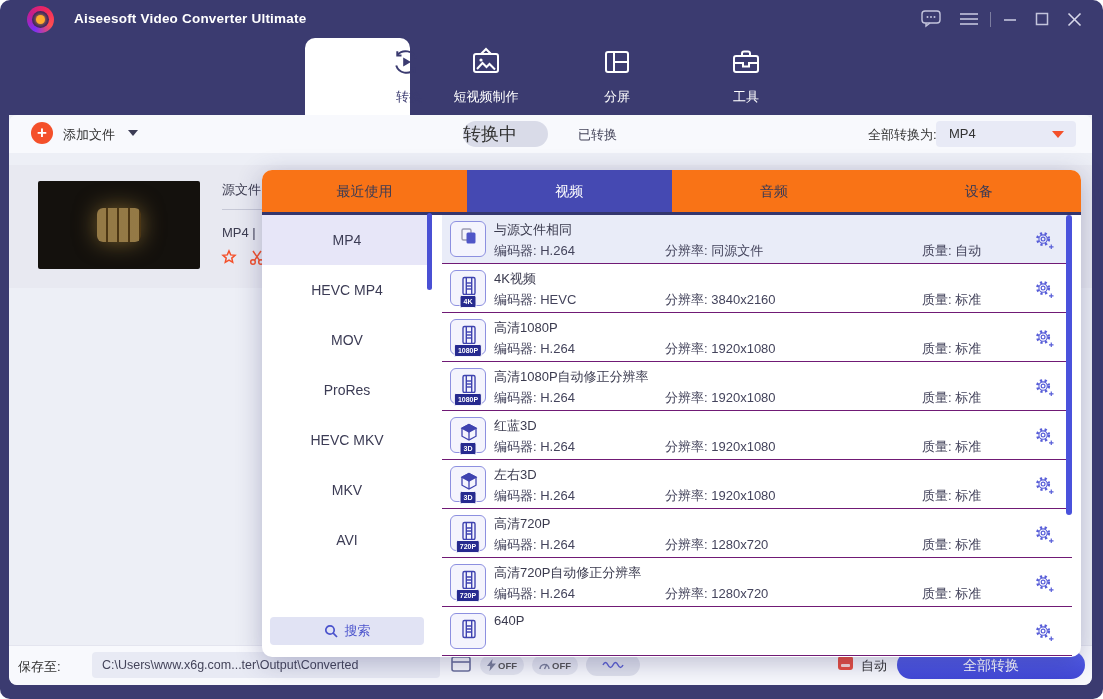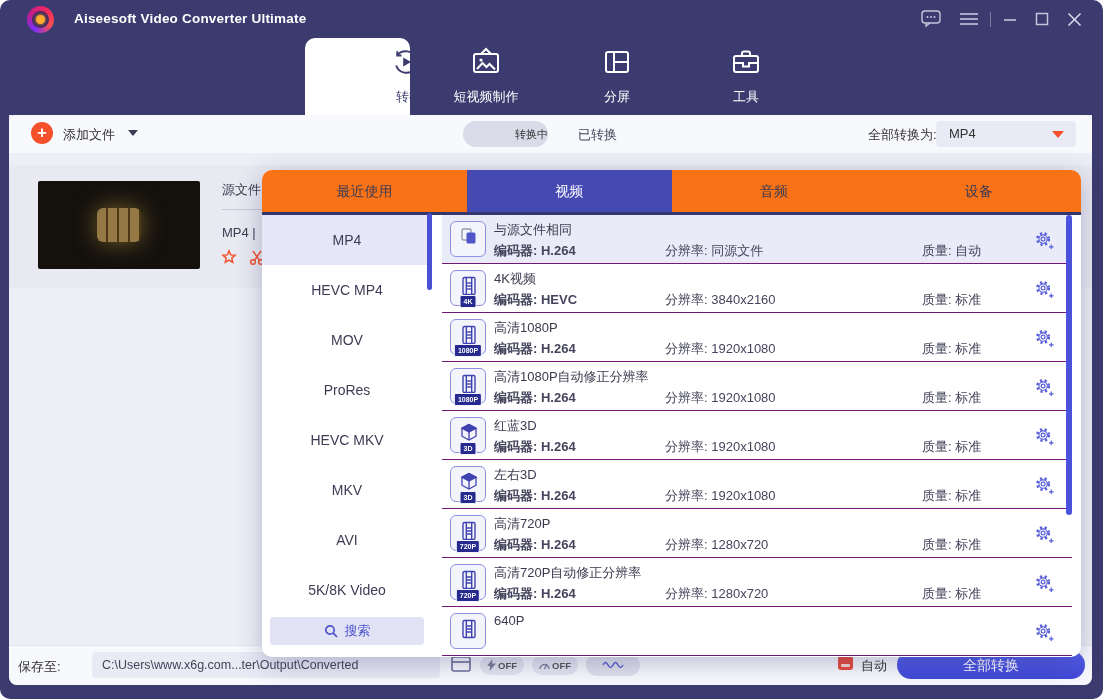--- a/index.html
+++ b/index.html
@@ -34,21 +34,21 @@
   .main { position:absolute; left:9px; top:115px; width:1083px; height:570px;
     background:#edeff6; border-radius:0 0 8px 8px; overflow:hidden; }
   .toolbar { position:absolute; left:0; top:0; width:100%; height:38px;
     background:#f8f9fd; border-radius:8px 8px 0 0; }
   .add-btn { position:absolute; left:22px; top:7px; width:22px; height:22px; border-radius:50%;
     background:#f4502a; color:#fff; font-size:17px; line-height:21px; text-align:center; font-weight:bold; }
   .add-label { position:absolute; left:54px; top:11px; font-size:13px; color:#333; }
   .add-caret { position:absolute; left:119px; top:15px; width:0; height:0;
     border-left:5px solid transparent; border-right:5px solid transparent; border-top:6px solid #3c3c55; }
   .pill-converting { position:absolute; left:454px; top:6px; width:85px; height:26px; border-radius:13px;
-    background:#d9dbe8; color:#333; font-size:11px; text-align:right; line-height:26px; }
+    background:#d9dbe8; color:#333; font-size:18px; text-align:left; line-height:26px; }
   .tab-converted { position:absolute; left:569px; top:11px; font-size:13px; color:#44445a; }
   .convert-all-label { position:absolute; left:859px; top:11px; font-size:13px; color:#333; }
   .format-select { position:absolute; left:927px; top:6px; width:140px; height:26px; border-radius:4px;
     background:#e8eaf6; color:#333; font-size:13px; line-height:26px; padding-left:13px; }
   .format-select .sel-caret { position:absolute; right:12px; top:10px; width:0; height:0;
     border-left:6px solid transparent; border-right:6px solid transparent; border-top:7px solid #f4502a; }
 
   
   .file-strip { position:absolute; left:0; top:50px; width:100%; height:123px; background:#e8e9f1; }
   .thumb { position:absolute; left:29px; top:16px; width:162px; height:88px; background:#14110d;
@@ -102,21 +102,21 @@
   .fmt-row { position:relative; height:49px; border-bottom:1px solid #701a75;padding-left:11px; }
   .fmt-row.highlight { background:#e9ecf8; }
   .fmt-icon { position:absolute; left:8px; top:6px; width:36px; height:36px; border-radius:6px;
     border:1.5px solid #8d90e0; background:#f4f4fd; }
   .fmt-glyph { position:absolute; left:7px; top:4px; }
   .fmt-badge { position:absolute; left:50%; transform:translateX(-50%); bottom:-3px;
     background:#262a8f; color:#fff; font-size:7px; font-weight:bold; line-height:1;
     padding:2px 3px; border-radius:2px; border:1px solid #f4f4fd; white-space:nowrap; }
   .fmt-name { position:absolute; left:52px; top:6px; font-size:13px; color:#3a3a4e; }
   .fmt-details { position:absolute; left:52px; top:27px; display:flex; font-size:13px; color:#44445c; }
-  .fmt-codec { width:171px;font-weight:bold; } .fmt-res { width:257px; }
+  .fmt-codec { width:171px; } .fmt-res { width:257px; }
   .fmt-gear { position:absolute; right:18px; top:15px; width:20px; height:20px; }
   .list-scrollthumb { position:absolute; left:804px; top:45px; width:6px; height:300px;
     background:#4a52dc; border-radius:3px; }
 </style>
 </head>
 <body>
 
 <div class="app">
 
   <div class="titlebar">
@@ -278,21 +278,20 @@
     <div class="panel-underline"></div>
     <div class="sidebar">
       <div id="side-items">
           <div class="side-item selected">MP4</div>
           <div class="side-item">HEVC MP4</div>
           <div class="side-item">MOV</div>
           <div class="side-item">ProRes</div>
           <div class="side-item">HEVC MKV</div>
           <div class="side-item">MKV</div>
           <div class="side-item">AVI</div>
-          <div class="side-item">5K/8K Video</div>
         </div>
       <div class="search-btn">
         <svg width="14" height="14" viewBox="0 0 14 14" fill="none" stroke="#4a52cc" stroke-width="1.7">
           <circle cx="6" cy="6" r="4.2"></circle>
             <line x1="9.2" y1="9.2" x2="13" y2="13"></line>
         </svg>
         <span>搜索</span>
       </div>
     </div>
     <div class="side-scrollthumb"></div>

